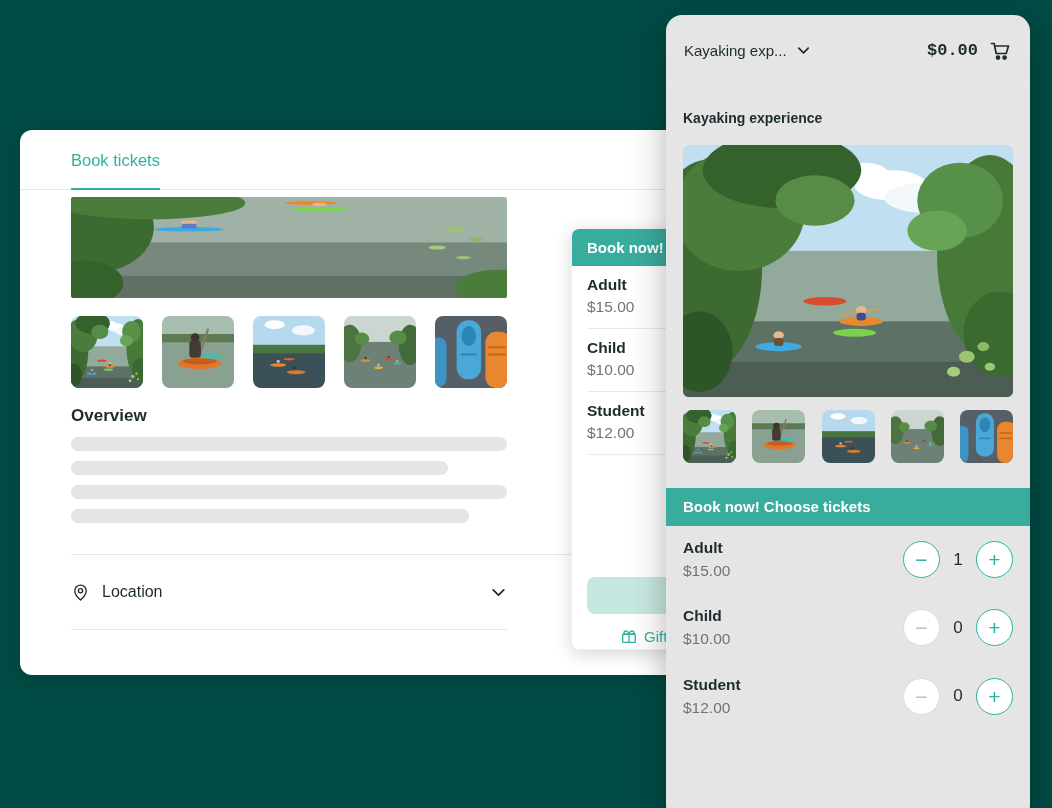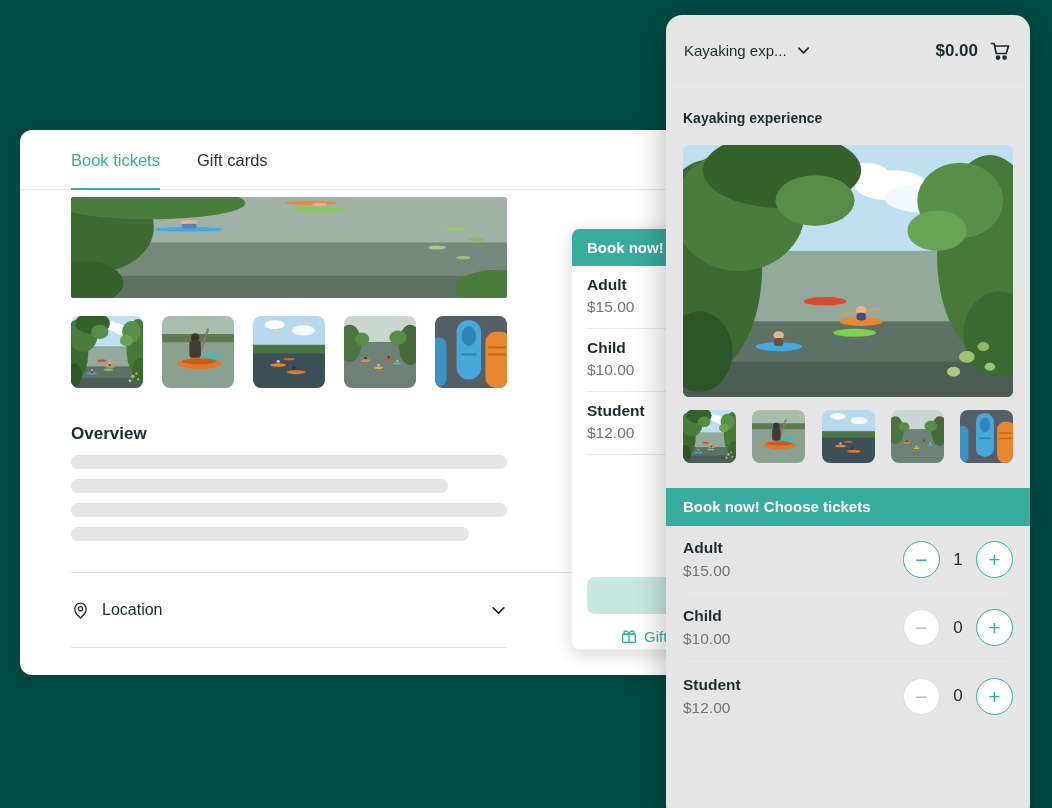--- a/index.html
+++ b/index.html
@@ -15,21 +15,21 @@
   .tab { font-size:16.5px; color:#273238; font-weight:500; display:flex; align-items:center;
          border-bottom:2px solid transparent; margin-bottom:-1px; padding-top:2px; cursor:pointer; }
   .tab.active { color:#2fb3a1; border-bottom-color:#2fb3a1; }
   .content { padding:7px 0 0 51px; width:487px; }
   .hero { width:436px; height:101px; border-radius:3px; overflow:hidden; }
   .ph { width:100%; height:100%; display:block; }
   .ph svg { display:block; }
   .thumbs { display:flex; gap:19px; margin-top:18px; width:436px; }
   .thumb { width:72px; height:72px; border-radius:8px; overflow:hidden; border:none; padding:0;
            background:none; cursor:pointer; flex:0 0 auto; }
-  .overview-h { margin-top:35px; font-size:17px; font-weight:700; color:#1e2b2e; line-height:22px; }
+  .overview-h { margin-top:17px; font-size:17px; font-weight:700; color:#1e2b2e; line-height:22px; }
   .skel { height:14px; border-radius:7px; background:#e5e5e5; margin-top:10px; }
   .skel.w1 { width:436px; } .skel.w2 { width:377px; } .skel.w3 { width:436px; } .skel.w4 { width:398px; }
   .section-sep { width:570px; border-top:1px solid #e5e5e5; margin-top:31px; }
   .location-row { width:436px; height:75px; display:flex; align-items:center; gap:12px;
                   border-bottom:1px solid #e5e5e5; cursor:pointer;justify-content:flex-end; }
   .location-label { font-size:16px; color:#1e2b2e; }
   .location-row .chev { margin-left:auto; }
 
   
   .booking-panel { position:absolute; left:571px; top:228px; width:190px; height:422px;
@@ -47,21 +47,21 @@
   .bp-gift { margin-top:13px; margin-left:33px; display:flex; align-items:center; gap:6px;
              color:#2fb3a1; font-size:15px; white-space:nowrap; cursor:pointer; }
 
   
   .widget { position:absolute; left:666px; top:15px; width:364px; height:806px; background:#e5e5e5;
             border-radius:16px; overflow:hidden; box-shadow:0 14px 34px rgba(0,0,0,.30); }
   .w-topbar { height:72px; padding:0 18px; display:flex; align-items:center;
               justify-content:space-between; border-bottom:1px solid #e9e9e9; }
   .w-selector { display:flex; align-items:center; gap:9px; font-size:15px; color:#1e2b2e; cursor:pointer; }
   .w-cart { display:flex; align-items:center; gap:10px; font-size:17px; font-weight:600;
-            color:#1e2b2e; cursor:pointer; }
+            color:#1e2b2e; cursor:pointer;font-family:Liberation Mono, monospace; }
   .w-content { padding:0 17px; }
   .w-title { margin-top:19px; font-size:14px; font-weight:600; color:#1e2b2e; line-height:24px; }
   .w-hero { margin-top:15px; width:330px; height:252px; border-radius:6px; overflow:hidden; }
   .w-thumbs { display:flex; justify-content:space-between; margin-top:13px; }
   .w-thumb { width:53px; height:53px; border-radius:8px; overflow:hidden; border:none; padding:0;
              background:none; cursor:pointer; }
   .w-band { margin:25px -17px 0; height:38px; background:#38ac9d; color:#fff; font-size:15px;
             font-weight:700; line-height:38px; padding:0 17px; }
   .w-row { height:68px; display:flex; align-items:center; justify-content:space-between;
            border-bottom:1px solid #e9e9e9; }
@@ -77,21 +77,20 @@
   .icon { display:inline-flex; align-items:center; justify-content:center; }
 </style>
 </head>
 <body>
 
 <div class="stage">
 
   <div class="main-card">
     <div class="tabbar">
       <div class="tab active">Book tickets</div>
-      <div class="tab">Gift cards</div>
     </div>
 
     <div class="content">
       <div class="hero">
         <div class="ph">
             <svg viewBox="0 0 100 100" preserveAspectRatio="none" width="100%" height="100%">
               <rect width="100" height="100" fill="#9fb2a5"></rect>
               <rect y="45" width="100" height="55" fill="#77897c"></rect>
               <rect y="78" width="100" height="22" fill="#5f7165"></rect>
               <ellipse cx="5" cy="30" rx="14" ry="45" fill="#3c6a31"></ellipse>

